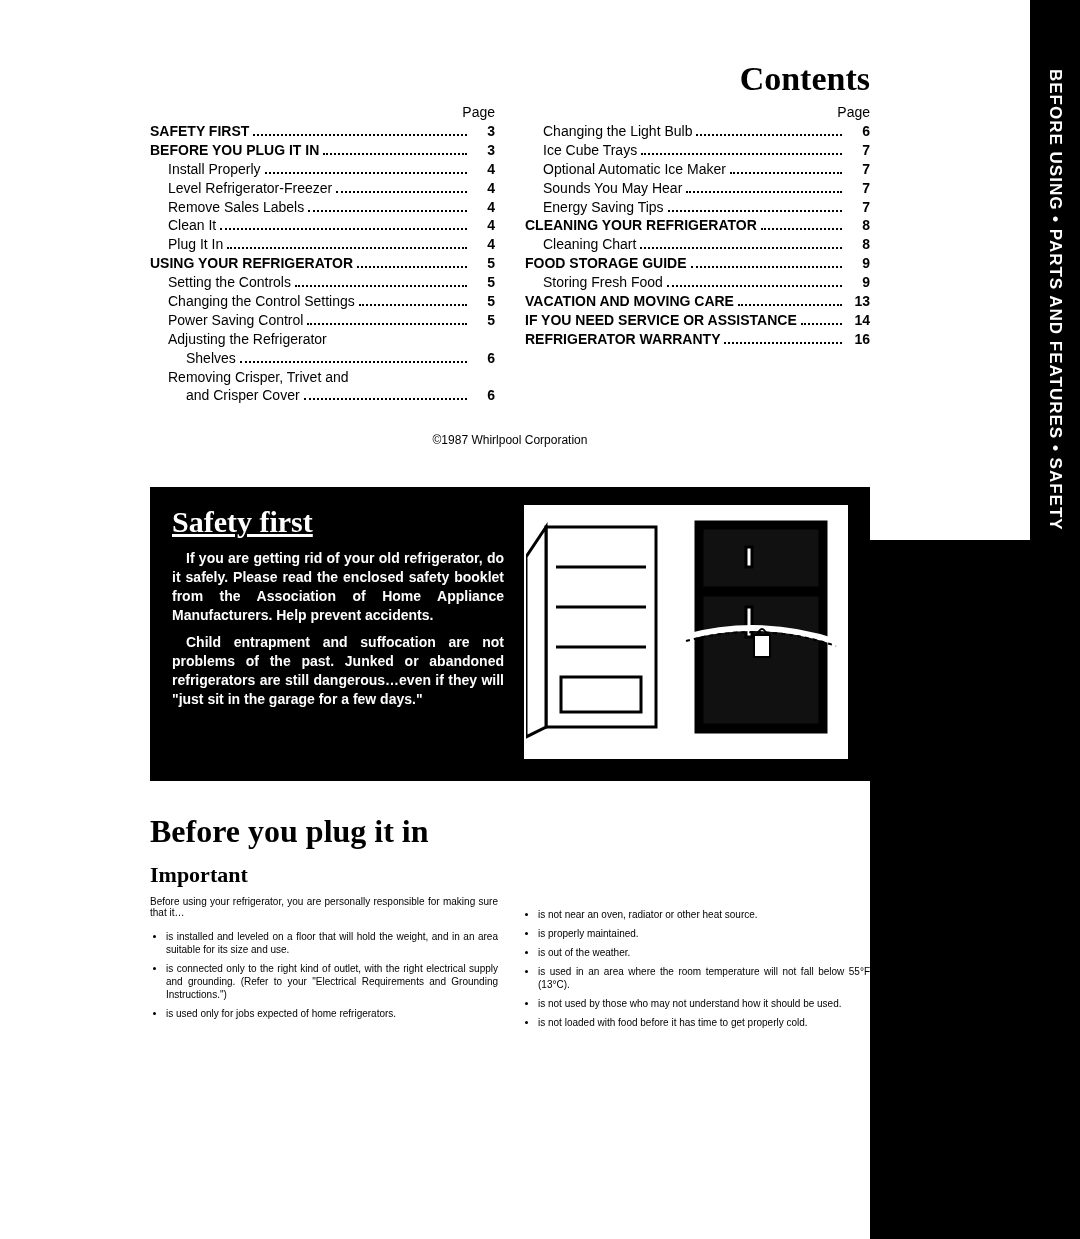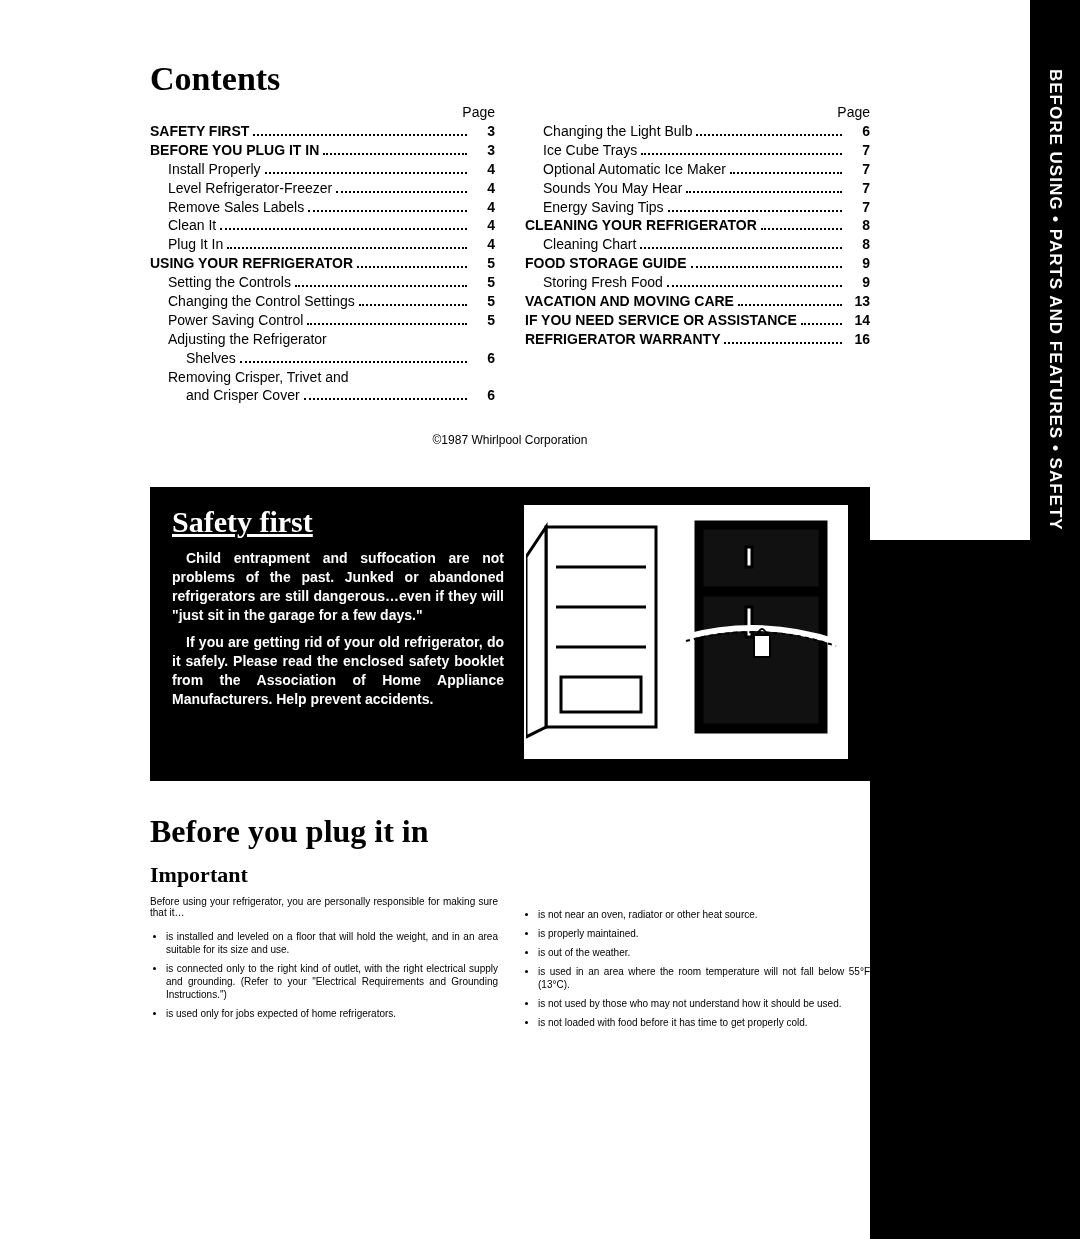--- a/index.html
+++ b/index.html
@@ -158,21 +158,21 @@
 </head>
 <body>
 
 <div class="page">
 
   <div class="side-tab">BEFORE USING • PARTS AND FEATURES • SAFETY</div>
   <div class="black-fill"></div>
 
   <div class="content-area">
 
-    <div style="display:flex; align-items:flex-end; justify-content:flex-start;">
+    <div style="display:flex; align-items:flex-end; justify-content:flex-end;">
       <h1 class="contents-title">Contents</h1>
     </div>
 
     <div class="toc-wrap">
       <div class="toc-col">
         <div class="page-hdr">Page</div>
         <div id="toc-left-rows">
             <div class="toc-row indent0">
               <span class="toc-label bold">SAFETY FIRST</span>
               <span class="toc-dots"></span>
@@ -312,22 +312,22 @@
           </div>
       </div>
     </div>
 
     <div class="copyright">©1987 Whirlpool Corporation</div>
 
     <div class="safety-box">
       <div class="safety-text">
         <div class="safety-title">Safety first</div>
         <div class="safety-body">
+          <p>If you are getting rid of your old refrigerator, do it safely. Please read the enclosed safety booklet from the Association of Home Appliance Manufacturers. Help prevent accidents.</p>
           <p>Child entrapment and suffocation are not problems of the past. Junked or abandoned refrigerators are still dangerous…even if they will "just sit in the garage for a few days."</p>
-          <p>If you are getting rid of your old refrigerator, do it safely. Please read the enclosed safety booklet from the Association of Home Appliance Manufacturers. Help prevent accidents.</p>
         </div>
       </div>
       <div class="safety-illus">
         <svg viewBox="0 0 320 250">
           <rect x="0" y="0" width="320" height="250" fill="#fff"></rect>
 
           <g stroke="#000" stroke-width="3" fill="#fff">
             <rect x="20" y="20" width="110" height="200"></rect>
             <polygon points="20,20 0,50 0,230 20,220" fill="#fff"></polygon>
             <line x1="30" y1="60" x2="120" y2="60"></line>

